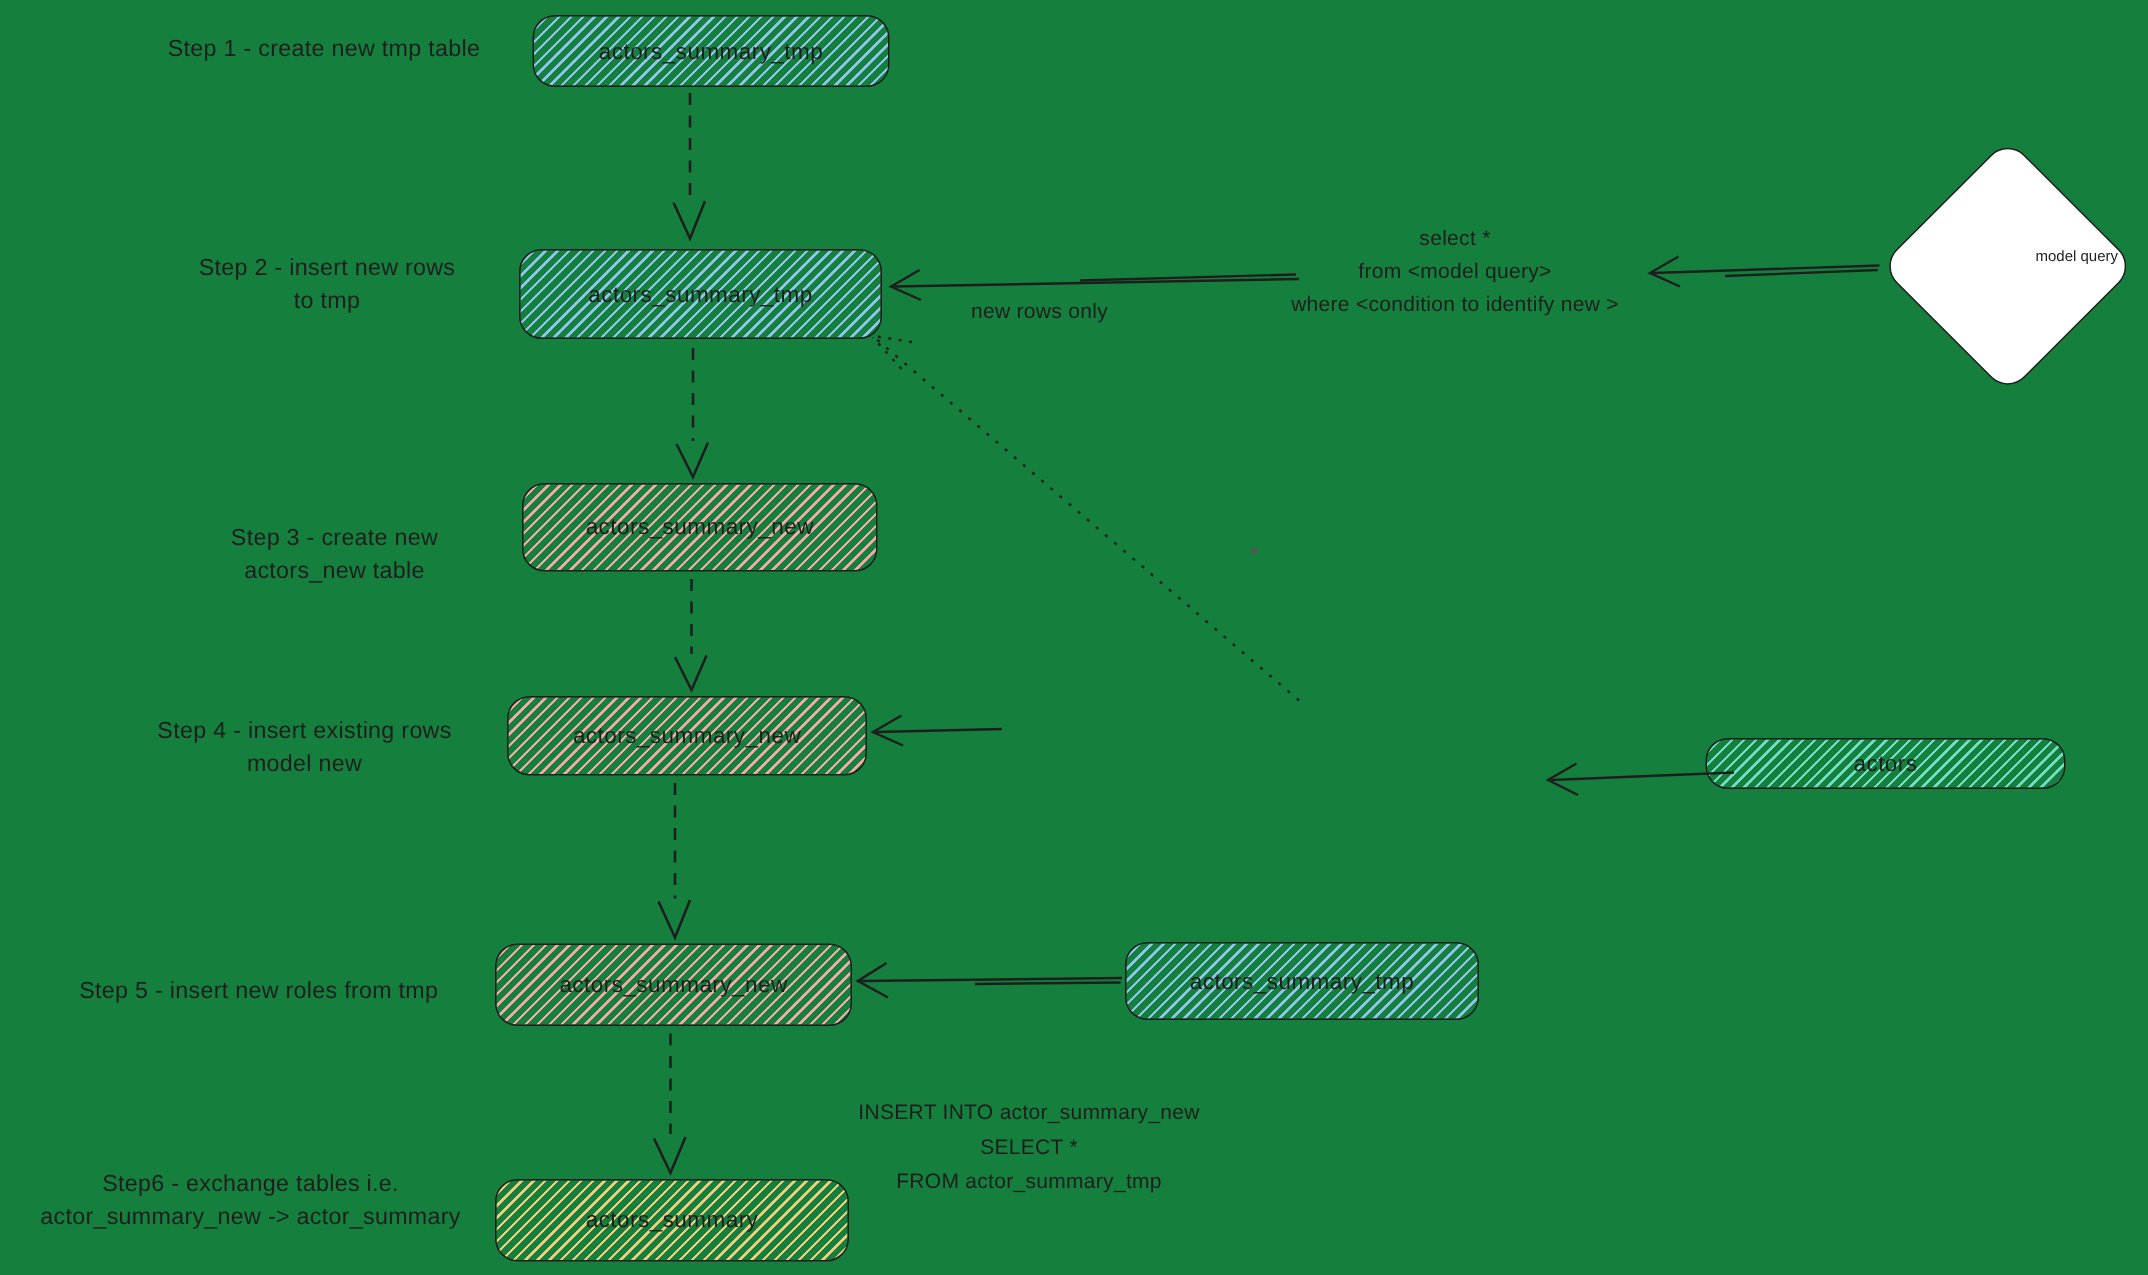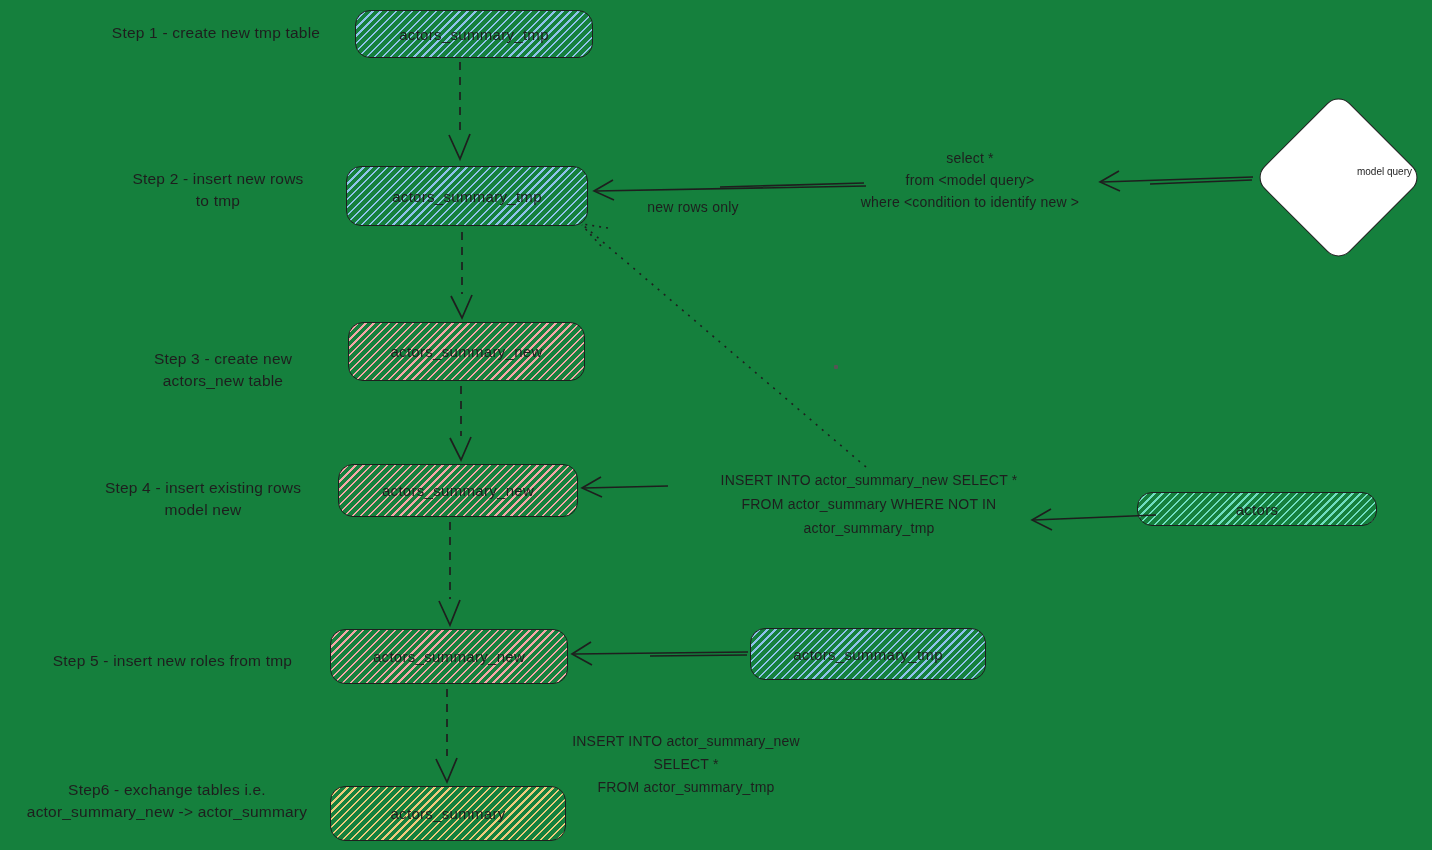--- a/index.html
+++ b/index.html
@@ -97,25 +97,20 @@
   <div class="diamond-label">model query</div>
 
   <div class="annot" style="left:825px; top:147px; width:290px; line-height:22px;">
     <span>select *</span>
     <span>from &lt;model query&gt;</span>
     <span>where &lt;condition to identify new &gt;</span>
   </div>
   <div class="annot" style="left:628px; top:196px; width:130px;">
     <span>new rows only</span>
   </div>
-  <div class="annot" style="left:688px; top:468px; width:362px; line-height:24px;">
-    <span>INSERT INTO actor_summary_new SELECT *</span>
-    <span>FROM actor_summary WHERE NOT IN</span>
-    <span>actor_summary_tmp</span>
-  </div>
   <div class="annot" style="left:540px; top:687px; width:292px; line-height:23px;margin-top:43px;">
     <span>INSERT INTO actor_summary_new</span>
     <span>SELECT *</span>
     <span>FROM actor_summary_tmp</span>
   </div>
 
   <div class="stray"></div>
 
   <svg class="arrows" width="1432" height="850" viewBox="0 0 1432 850">
 

